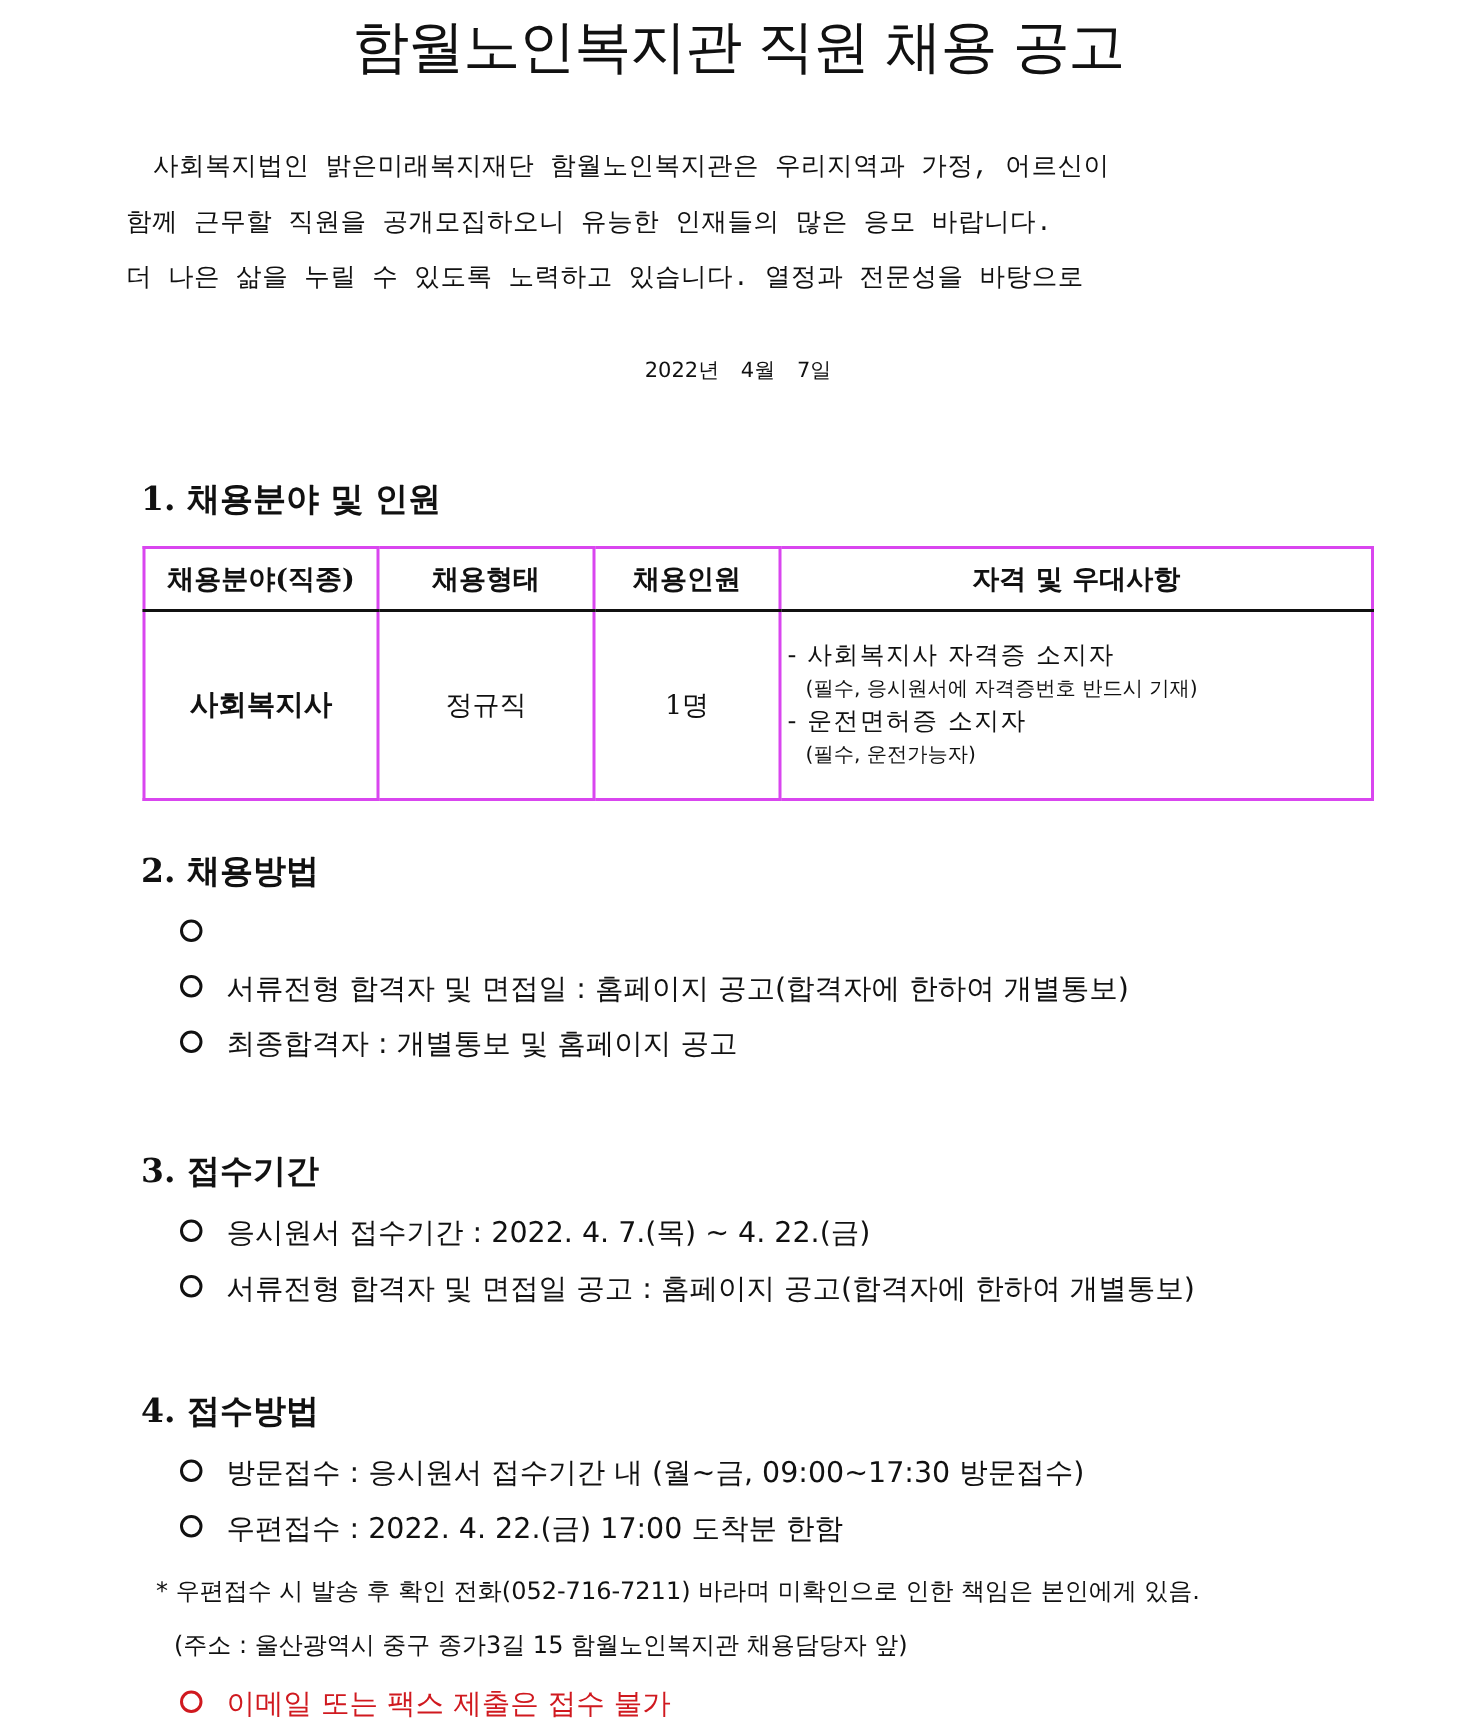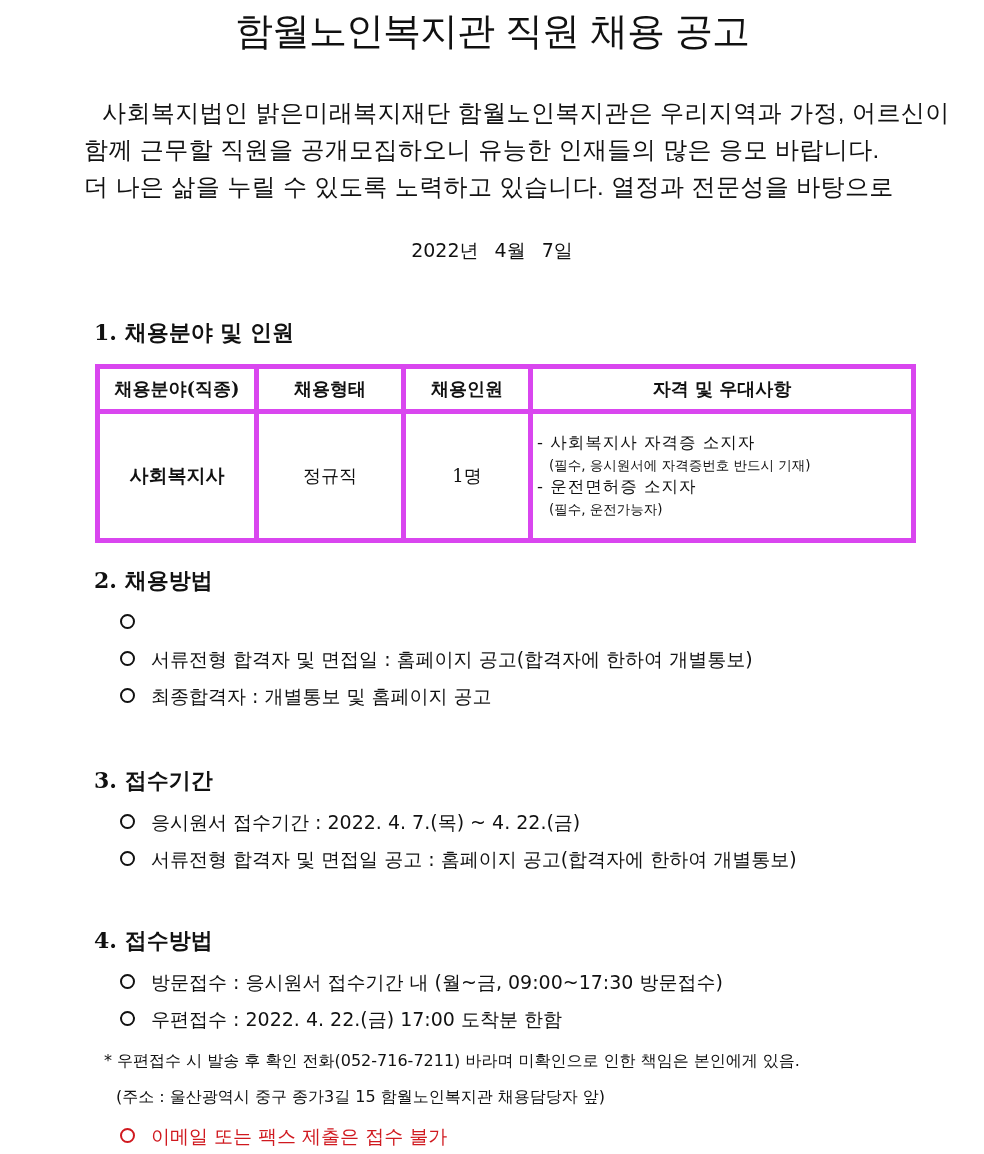--- a/index.html
+++ b/index.html
@@ -8,41 +8,41 @@
       font-family: "DejaVu Serif", "Liberation Serif", serif;
       color: #111111;
     }
     .title {
       position: absolute; top: 6px; left: 0; width: 984px; text-align: center;
       font-family: "DejaVu Sans", "Liberation Sans", sans-serif;
       font-size: 38px; letter-spacing: -1px; font-weight: normal;
     }
     .intro {
       position: absolute; top: 94px; left: 84px; width: 820px;
-      font-size: 24px; line-height: 37px; text-align: justify;
-      font-family: Liberation Sans, sans-serif;
+      font-size: 17px; line-height: 37px; text-align: justify;
+      font-family: Liberation Mono, monospace;
       letter-spacing: 0.4px;
     }
     .intro .line { display: block; white-space: nowrap; }
     .intro .indent { padding-left: 18px; }
     .date {
       position: absolute; top: 238px; left: 0; width: 984px; text-align: center;
-      font-size: 19px; font-family: "DejaVu Sans", "Liberation Sans", sans-serif;
+      font-size: 14px; font-family: "DejaVu Sans", "Liberation Sans", sans-serif;
       word-spacing: 10px;
     }
     .section-heading {
       position: absolute; left: 94px; font-size: 22px; font-weight: bold;
       font-family: "DejaVu Serif", "Liberation Serif", serif;
     }
     table.recruit {
       position: absolute; top: 364px; left: 95px; width: 821px;
       border-collapse: collapse; border: 2px solid #111;
       font-family: "DejaVu Serif", "Liberation Serif", serif;
     }
-    table.recruit th, table.recruit td { border: 5px solid #d946ef; }
+    table.recruit th, table.recruit td { border: 2px solid #d946ef; }
     table.recruit th {
       height: 38px; font-size: 18px; font-weight: bold; text-align: center;
       border-bottom: 2px solid #111;
     }
     table.recruit td { height: 120px; text-align: center; font-size: 18px; }
     table.recruit td.field { font-weight: bold; font-size: 19px; }
     table.recruit td.qual { text-align: left; vertical-align: middle; padding: 2px 4px; }
     .qual-line { display: block; font-size: 16.5px; line-height: 22px; font-family: "DejaVu Sans", "Liberation Sans", sans-serif; letter-spacing: 1px; }
     .qual-sub { display: block; font-size: 13.5px; line-height: 22px; padding-left: 12px; font-family: "DejaVu Sans", "Liberation Sans", sans-serif; }
     .bullet-list { position: absolute; left: 120px; margin: 0; padding: 0; list-style: none; }

